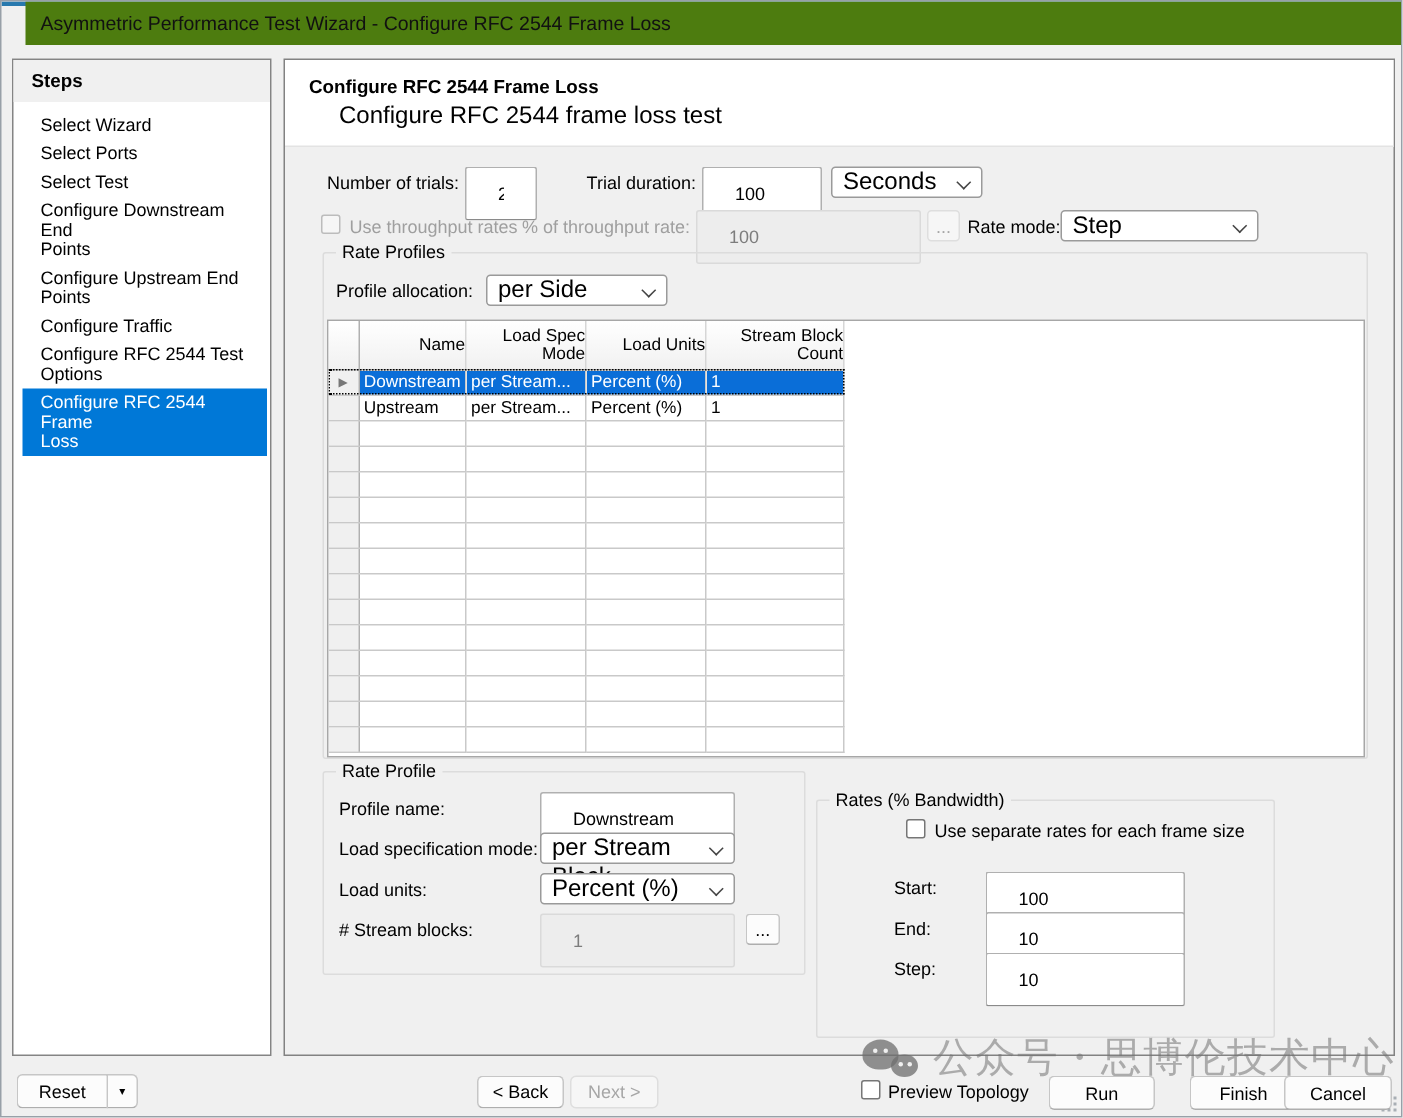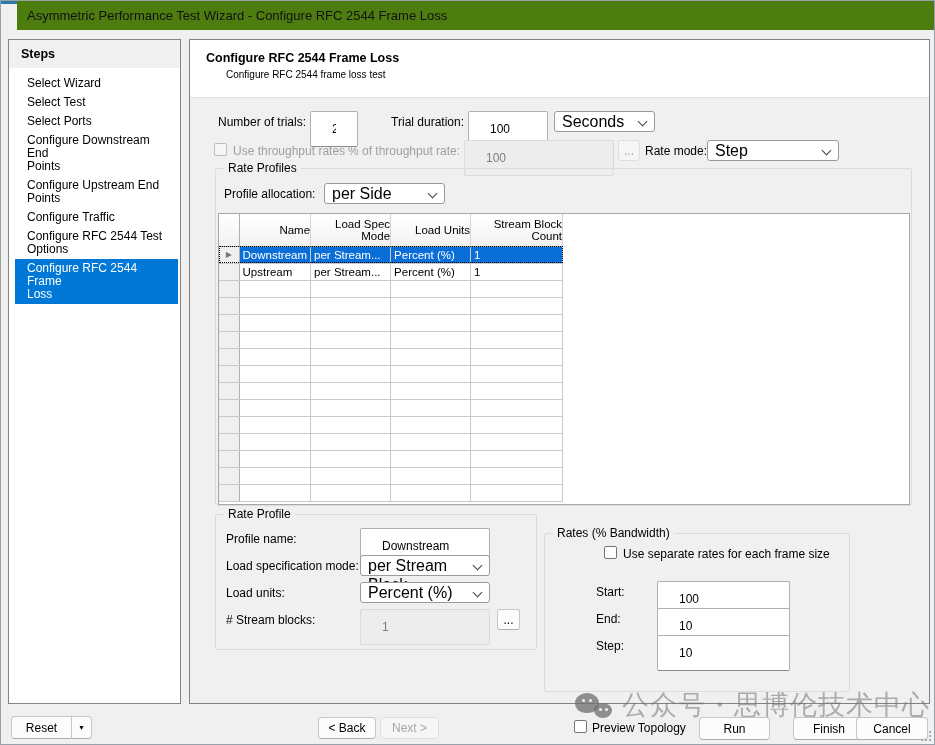--- a/index.html
+++ b/index.html
@@ -19,21 +19,21 @@
   .sidebar { position:absolute; left:7px; top:38px; width:173px; height:665px; background:#fff; border:1px solid #848484; }
   .steps-header { height:28px; background:#f0f0f0; font-weight:bold; font-size:12.5px; line-height:28px; padding-left:12px; }
   .steps-list { padding:6px 2px 0 6px; }
   .step-item { padding:3px 4px 3px 12px; font-size:12px; line-height:13px; white-space:pre-line; cursor:default; }
   .step-item.selected { background:#0078d7; color:#fff; }
 
   
   .main { position:absolute; left:188px; top:38px; width:741px; height:665px; background:#f0f0f0; border:1px solid #828282; }
   .main-header { position:absolute; left:0; top:0; width:100%; height:58px; background:#fff; border-bottom:1px solid #e3e3e3; }
   .mh-title { position:absolute; left:16px; top:11px; font-weight:bold; font-size:12.5px; }
-  .mh-sub { position:absolute; left:36px; top:29px; font-size:10px; }
+  .mh-sub { position:absolute; left:36px; top:29px; font-size:16px; }
 
   .lbl { position:absolute; font-size:12px; line-height:14px; white-space:nowrap; }
   .lbl.r { text-align:right; }
   .dis { color:#9f9f9f; }
 
   .tb { position:absolute; height:36px; border:1px solid #b0b0b0; border-bottom-color:#8a8a8a; border-radius:2px; padding:0 21px; font-size:12px; font-family:inherit; background:#fff; color:#000; }
   .tb:disabled { background:#ededed; color:#7d7d7d; border-color:#dadada; }
 
   .combo { position:absolute; background:#fff; border:1px solid #9a9a9a; border-radius:3px; height:21px; line-height:19px; padding:0 20px 0 7px; font-size:16px; cursor:default; }
   .combo::after { content:""; position:absolute; right:8px; top:6px; width:6px; height:6px; border-right:1.5px solid #444; border-bottom:1.5px solid #444; transform:rotate(45deg); }
@@ -79,22 +79,22 @@
 <div id="window">
   <div class="topline"></div>
   <div class="titlebar">
     <span>Asymmetric Performance Test Wizard - Configure RFC 2544 Frame Loss</span>
   </div>
 
   <div class="sidebar">
     <div class="steps-header">Steps</div>
     <div class="steps-list">
         <div class="step-item">Select Wizard</div>
+        <div class="step-item">Select Ports</div>
         <div class="step-item">Select Test</div>
-        <div class="step-item">Select Ports</div>
         <div class="step-item">Configure Downstream End
 Points</div>
         <div class="step-item">Configure Upstream End
 Points</div>
         <div class="step-item">Configure Traffic</div>
         <div class="step-item">Configure RFC 2544 Test
 Options</div>
         <div class="step-item selected">Configure RFC 2544 Frame
 Loss</div>
       </div>

